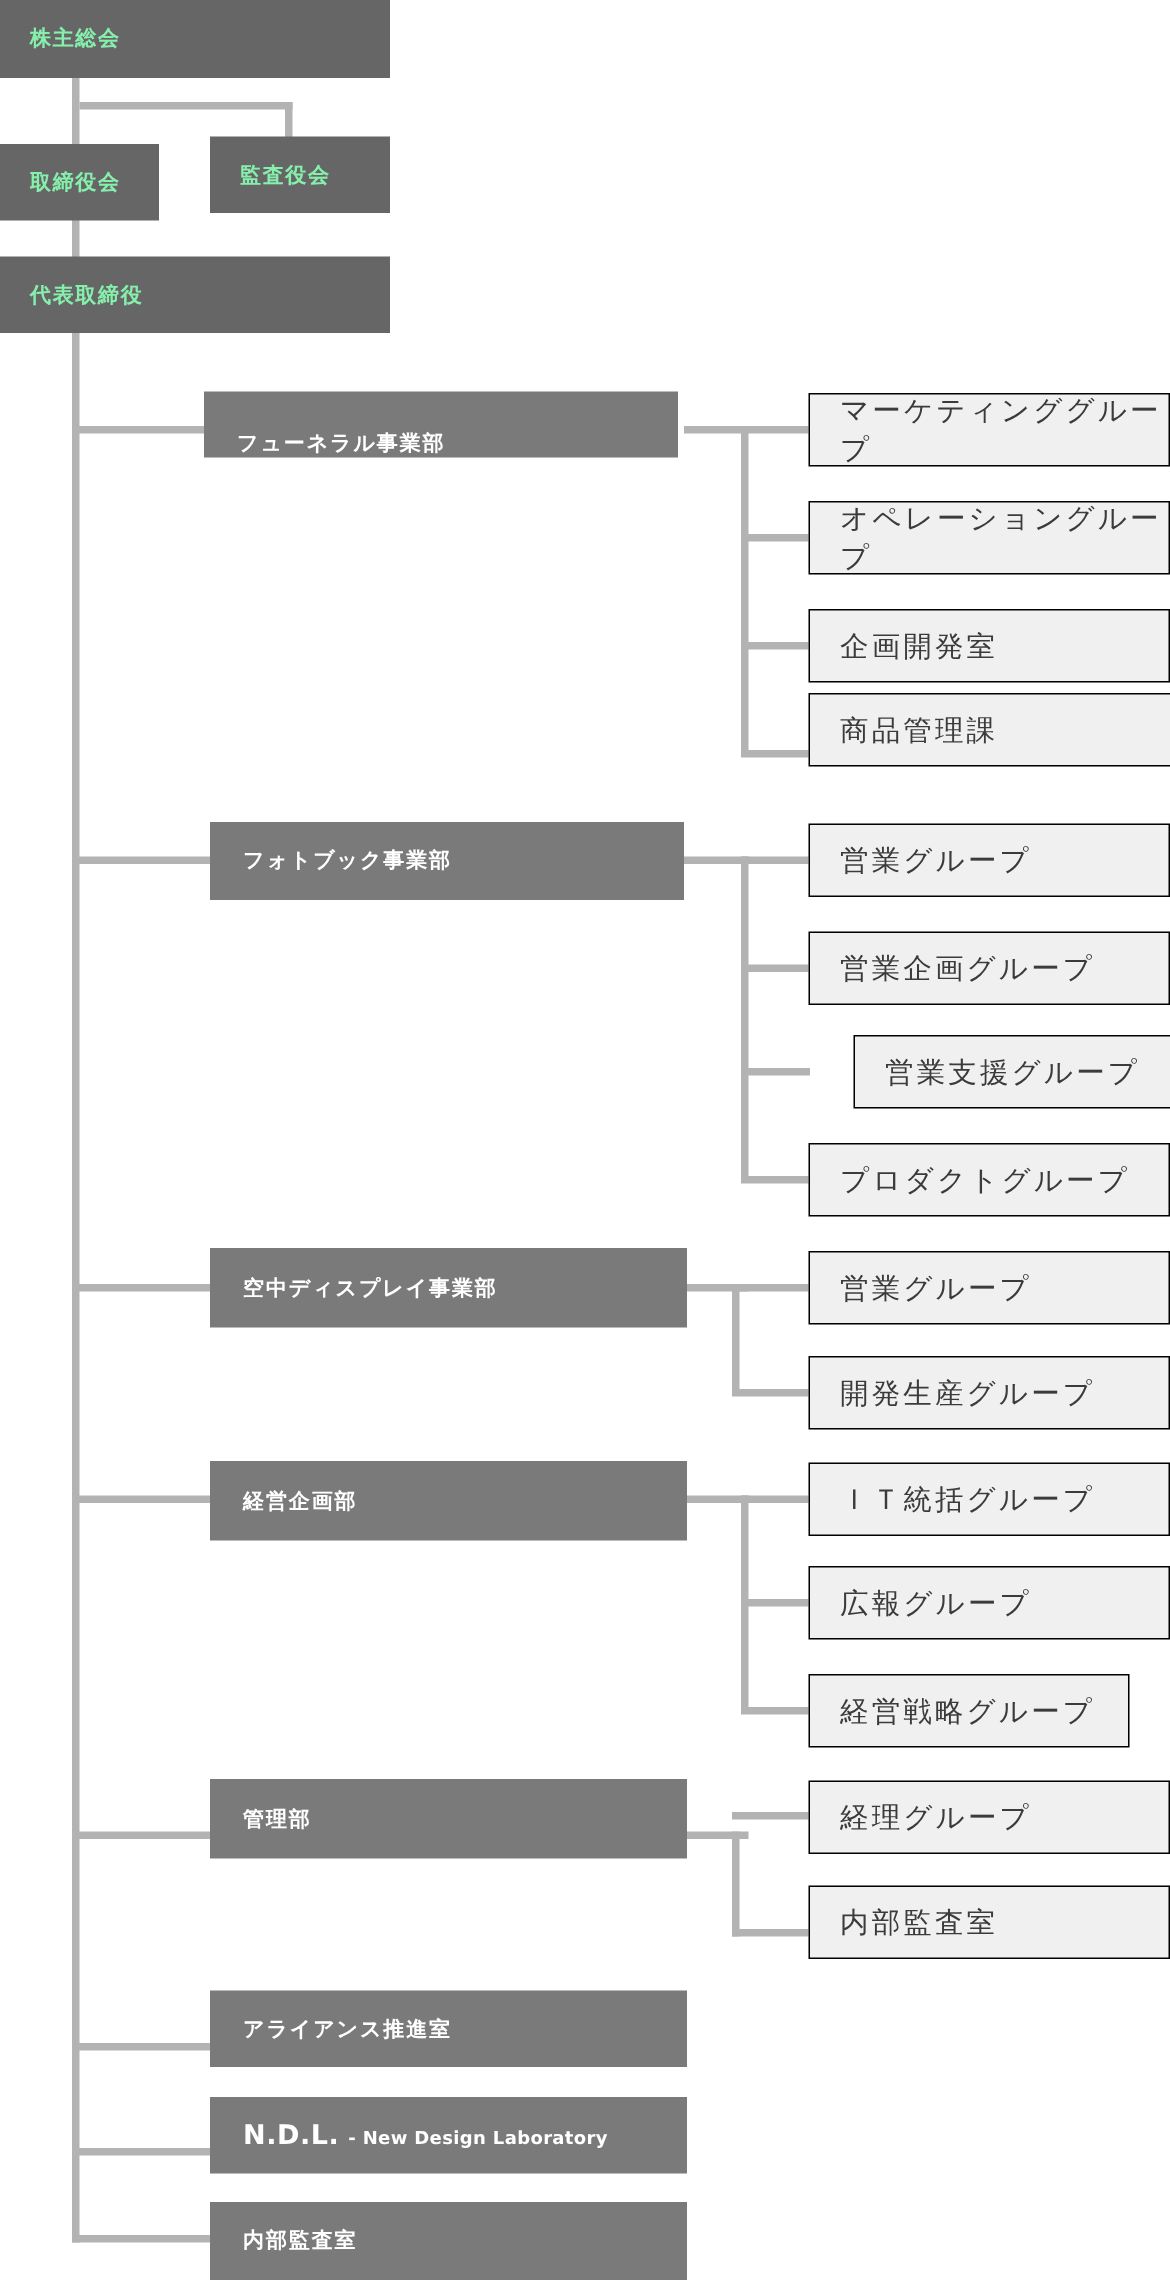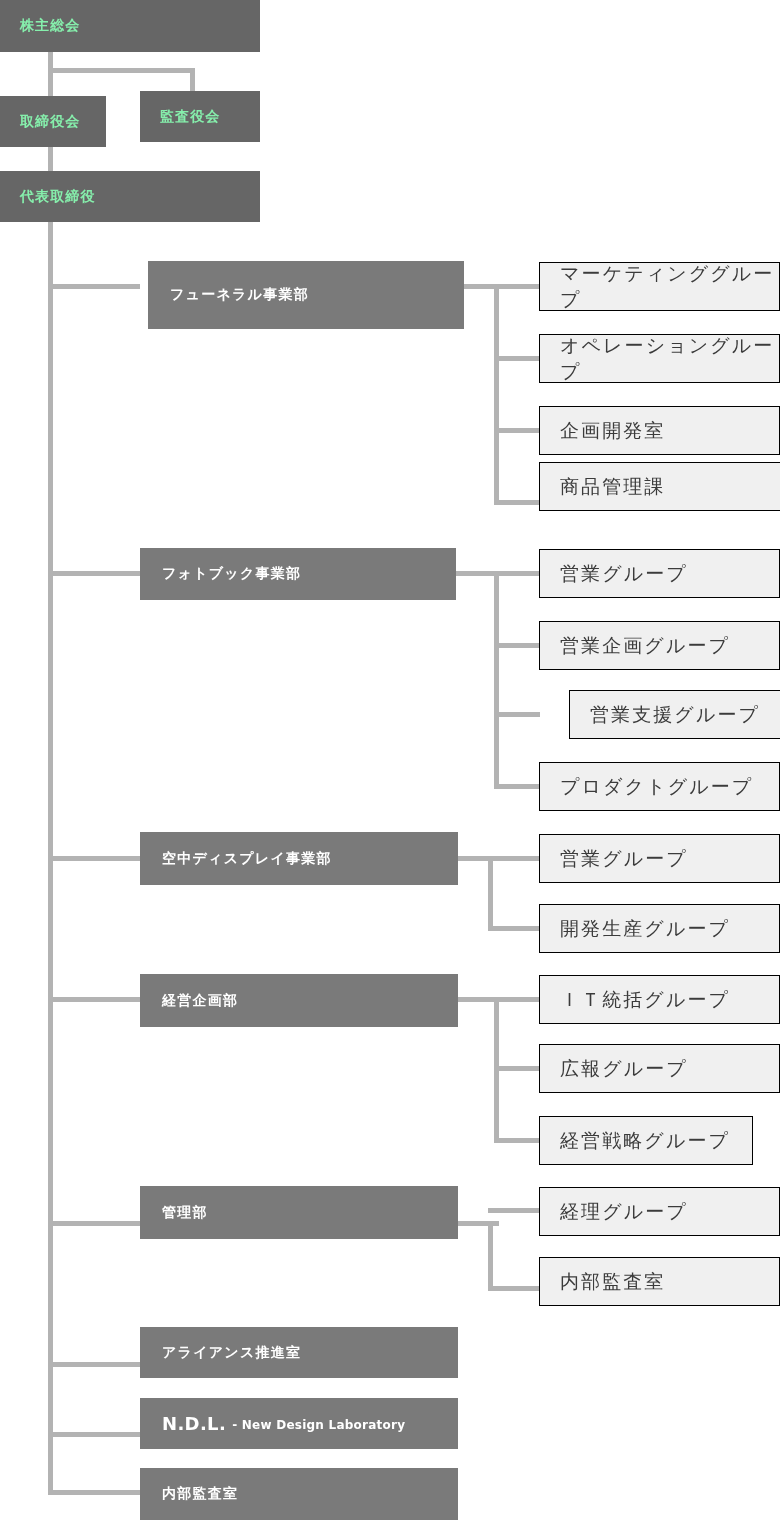--- a/index.html
+++ b/index.html
@@ -131,21 +131,21 @@
   </div>
 
   <div class="box box-dark" style="left:140px; top:91px; width:120px; height:51px;">
     <span>監査役会</span>
   </div>
 
   <div class="box box-dark" style="left:0px; top:171px; width:260px; height:51px;">
     <span>代表取締役</span>
   </div>
 
-  <div class="box box-dept" style="left:148px; top:261px; width:316px; height:68px;">
+  <div class="box box-dept" style="left:136px; top:261px; width:316px; height:44px;align-items:flex-end;">
     <span>フューネラル事業部</span>
   </div>
 
   <div class="box box-dept" style="left:140px; top:548px; width:316px; height:52px;">
     <span>フォトブック事業部</span>
   </div>
 
   <div class="box box-dept" style="left:140px; top:832px; width:318px; height:53px;">
     <span>空中ディスプレイ事業部</span>
   </div>

